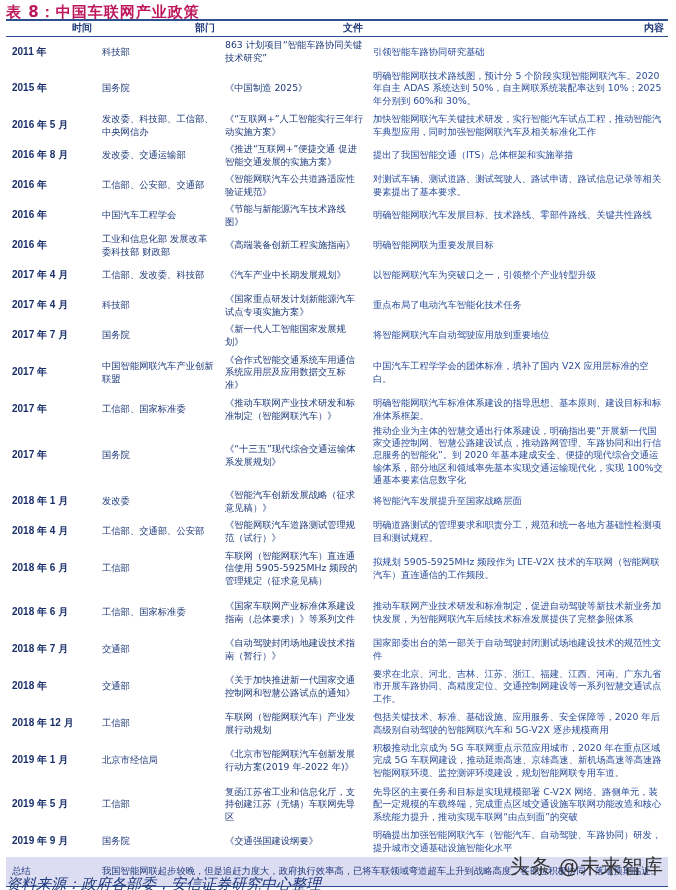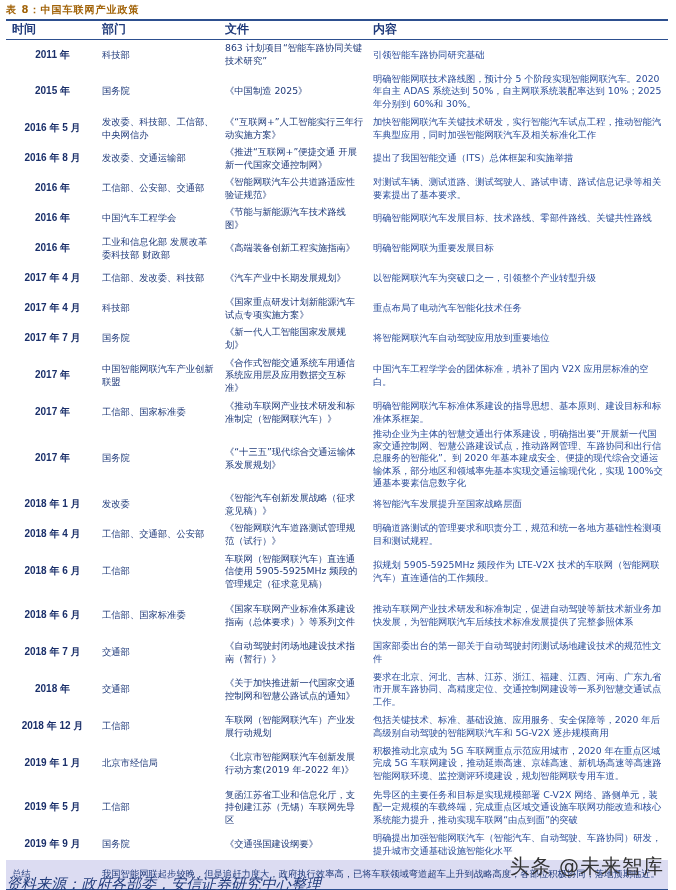--- a/index.html
+++ b/index.html
@@ -1,23 +1,23 @@
 <!DOCTYPE html>
 <html><head>
 <meta charset="utf-8">
 <style>
   html, body { margin:0; padding:0; background:#ffffff; }
   body { width:676px; height:890px; overflow:hidden; font-family:"DejaVu Sans", sans-serif; color:#1f3a7a; }
   .wrap { position:relative; width:676px; height:890px; }
-  .title { position:absolute; left:6px; top:3px; font-size:10px; font-weight:bold; color:#a16207; letter-spacing:1px; }
+  .title { position:absolute; left:6px; top:3px; font-size:15px; font-weight:bold; color:#be185d; letter-spacing:1px; }
   .topline { position:absolute; left:6px; right:8px; top:19px; border-top:2px solid #2d4f8f; }
   table { position:absolute; left:6px; top:20px; width:662px; border-collapse:collapse; table-layout:fixed; }
-  th { font-size:12px; font-weight:bold; text-align:left; padding:1px 4px 1px 6px; height:14px; color:#1f3a7a; border-bottom:1.5px solid #2d4f8f; }
+  th { font-size:10px; font-weight:bold; text-align:right; padding:1px 4px 1px 6px; height:14px; color:#1f3a7a; border-bottom:1.5px solid #2d4f8f; }
   td { font-size:9.3px; line-height:12.4px; vertical-align:middle; padding:0 3px 0 6px; color:#1f3a7a; }
-  td.time { font-family:"Liberation Sans", sans-serif; font-weight:bold; font-size:10px; color:#1a2f6a;text-align:center; }
+  td.time { font-family:"Liberation Sans", sans-serif; font-weight:bold; font-size:10px; color:#1a2f6a; }
   td.content { color:#2a4c9a; }
   tr.row td { height:auto; }
   tr.summary td { background:#dcdcf2; padding-top:1px; padding-bottom:1px; }
   .bottomline { border-top:1.5px solid #2d4f8f; }
   .source { position:absolute; left:6px; top:875px; font-size:15px; font-style:italic; color:#1f3a7a; }
   .watermark { position:absolute; right:12px; top:853px; font-size:20px; color:#333; font-family:"DejaVu Sans", sans-serif; letter-spacing:1px; }
 </style>
 </head>
 <body>
 
@@ -56,21 +56,21 @@
   </tr>
         <tr class="row" style="height: 30px;">
     <td class="time">2016 年 5 月</td>
     <td class="dept">发改委、科技部、工信部、中央网信办</td>
     <td class="doc">《“互联网+”人工智能实行三年行动实施方案》</td>
     <td class="content">加快智能网联汽车关键技术研发，实行智能汽车试点工程，推动智能汽车典型应用，同时加强智能网联汽车及相关标准化工作</td>
   </tr>
         <tr class="row" style="height: 30px;">
     <td class="time">2016 年 8 月</td>
     <td class="dept">发改委、交通运输部</td>
-    <td class="doc">《推进“互联网+”便捷交通 开展新一代国家交通控制网》</td>
+    <td class="doc">《推进“互联网+”便捷交通 促进智能交通发展的实施方案》</td>
     <td class="content">提出了我国智能交通（ITS）总体框架和实施举措</td>
   </tr>
         <tr class="row" style="height: 30px;">
     <td class="time">2016 年</td>
     <td class="dept">工信部、公安部、交通部</td>
     <td class="doc">《智能网联汽车公共道路适应性验证规范》</td>
     <td class="content">对测试车辆、测试道路、测试驾驶人、路试申请、路试信息记录等相关要素提出了基本要求。</td>
   </tr>
         <tr class="row" style="height: 30px;">
     <td class="time">2016 年</td>

